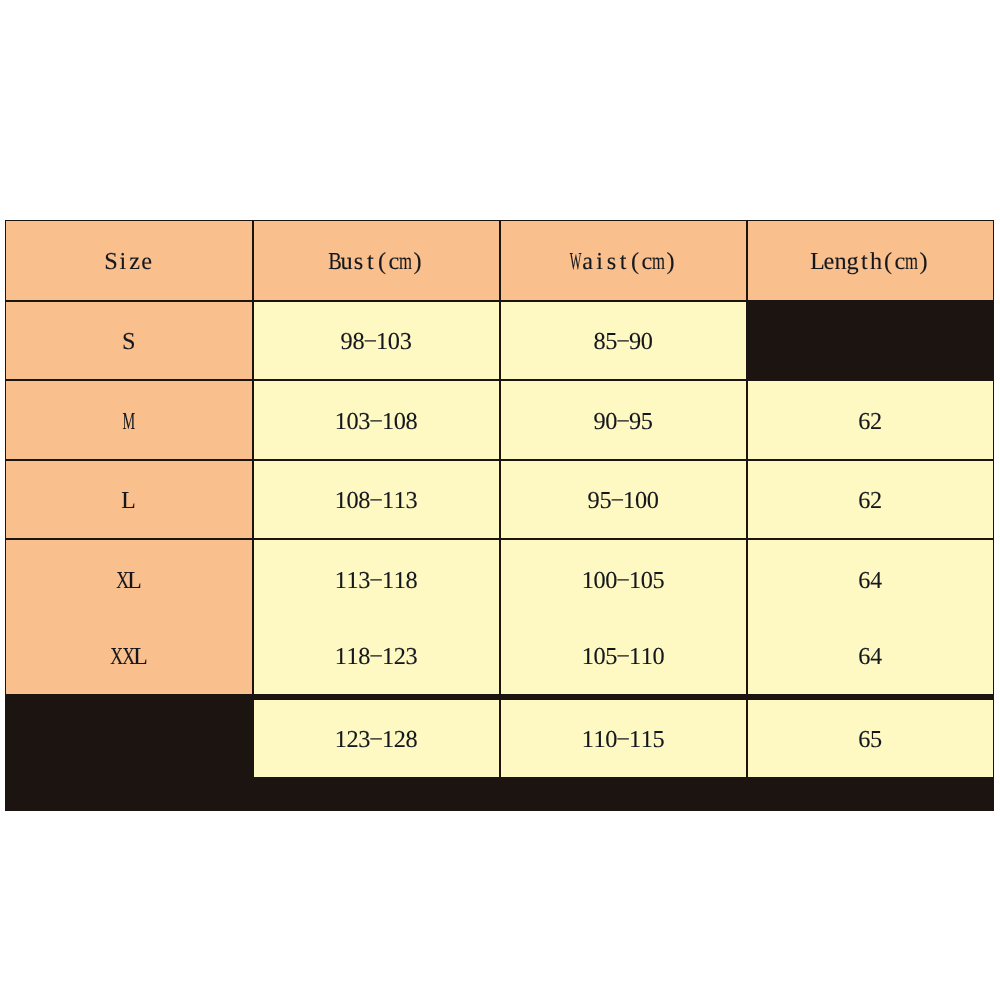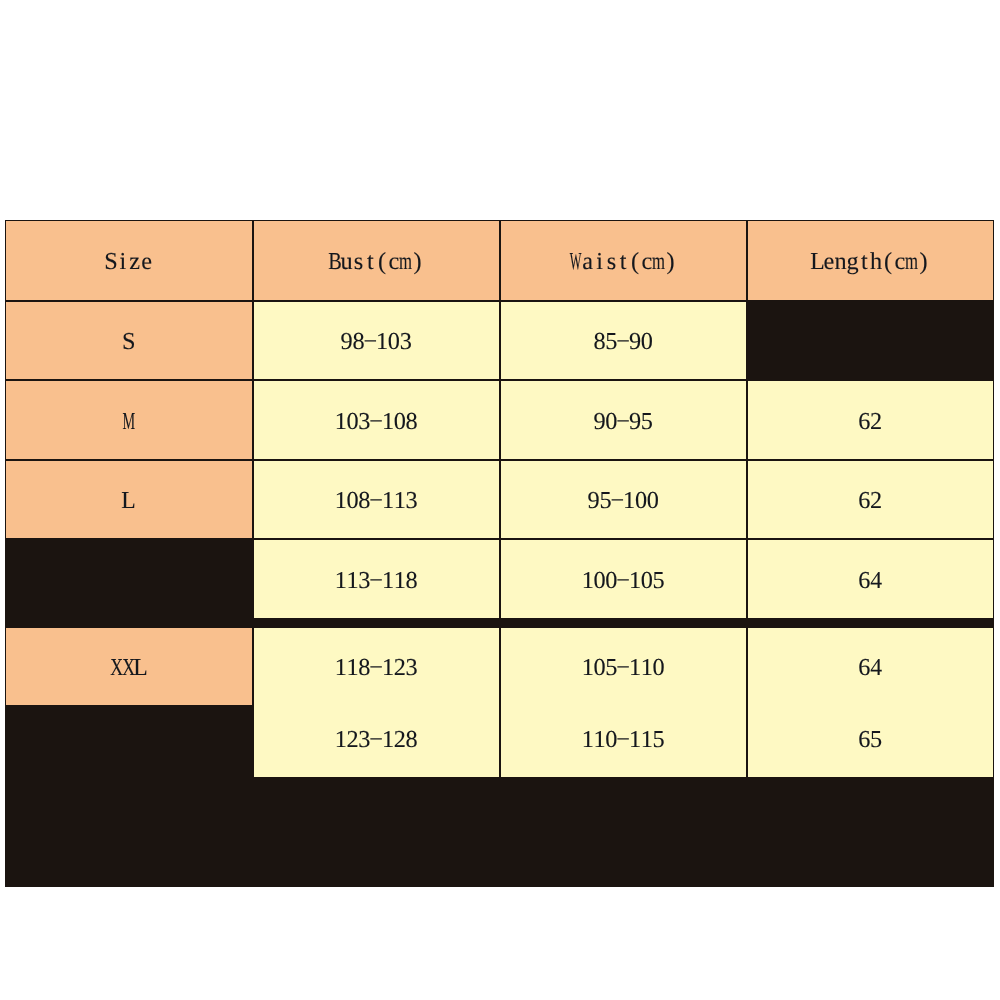--- a/index.html
+++ b/index.html
@@ -3,30 +3,30 @@
 <meta charset="utf-8">
 <style>
   html,body{margin:0;padding:0;}
   body{width:1000px;height:1000px;background:#ffffff;
        font-family:"Liberation Serif",serif;
        -webkit-font-smoothing:antialiased;text-rendering:geometricPrecision;}
 
   .page{position:relative;width:1000px;height:1000px;overflow:hidden;background:#ffffff;}
 
   
-  .size-chart{position:absolute;left:4.85px;top:219.6px;width:988.9px;height:667px;
+  .size-chart{position:absolute;left:4.85px;top:219.6px;width:988.9px;height:591px;
               background:#1b1410;}
 
   .chart-row{position:absolute;left:0;right:0;}
   .chart-row.r0{top:0;height:81.2px;}
   .chart-row.r1{top:81.2px;height:79.4px;}
   .chart-row.r2{top:160.6px;height:79.5px;}
   .chart-row.r3{top:240.1px;height:79.6px;}
   .chart-row.r4{top:319.7px;height:79.6px;}
-  .chart-row.r5{top:407px;height:79.9px;}
+  .chart-row.r5{top:396px;height:79.9px;}
   .chart-row.r6{top:479.2px;height:79.3px;}
 
   .chart-cell{position:absolute;top:1px;bottom:1px;
               display:flex;align-items:center;justify-content:center;}
   .chart-cell.c0{left:1px;width:245.9px;}
   .chart-cell.c1{left:248.9px;width:244.9px;}
   .chart-cell.c2{left:495.8px;width:245.1px;}
   .chart-cell.c3{left:742.9px;width:245px;}
 
   .cell-hdr{background:#f9c08e;}
@@ -98,20 +98,23 @@
         </div>
       <div class="chart-cell c2 cell-val">
           <span class="cell-text"><span><i style="transform:scaleX(1.0000);margin:0 -0.154px">9</i></span><span><i style="transform:scaleX(1.0000);margin:0 -0.154px">5</i></span><span><i style="transform:scaleX(1.0000);margin:0 -0.931px">−</i></span><span><i style="transform:scaleX(1.0000);margin:0 -0.154px">1</i></span><span><i style="transform:scaleX(1.0000);margin:0 -0.154px">0</i></span><span><i style="transform:scaleX(1.0000);margin:0 -0.154px">0</i></span></span>
         </div>
       <div class="chart-cell c3 cell-val">
           <span class="cell-text"><span><i style="transform:scaleX(1.0000);margin:0 -0.154px">6</i></span><span><i style="transform:scaleX(1.0000);margin:0 -0.154px">2</i></span></span>
         </div>
     </div>
 
     <div class="chart-row r4">
+      <div class="chart-cell c0 cell-lbl">
+          <span class="cell-text"><span><i style="transform:scaleX(0.7312);margin:0 -2.853px">X</i></span><span><i style="transform:scaleX(0.9750);margin:0 -1.501px">L</i></span></span>
+        </div>
       <div class="chart-cell c1 cell-val">
           <span class="cell-text"><span><i style="transform:scaleX(1.0000);margin:0 -0.154px">1</i></span><span><i style="transform:scaleX(1.0000);margin:0 -0.154px">1</i></span><span><i style="transform:scaleX(1.0000);margin:0 -0.154px">3</i></span><span><i style="transform:scaleX(1.0000);margin:0 -0.931px">−</i></span><span><i style="transform:scaleX(1.0000);margin:0 -0.154px">1</i></span><span><i style="transform:scaleX(1.0000);margin:0 -0.154px">1</i></span><span><i style="transform:scaleX(1.0000);margin:0 -0.154px">8</i></span></span>
         </div>
       <div class="chart-cell c2 cell-val">
           <span class="cell-text"><span><i style="transform:scaleX(1.0000);margin:0 -0.154px">1</i></span><span><i style="transform:scaleX(1.0000);margin:0 -0.154px">0</i></span><span><i style="transform:scaleX(1.0000);margin:0 -0.154px">0</i></span><span><i style="transform:scaleX(1.0000);margin:0 -0.931px">−</i></span><span><i style="transform:scaleX(1.0000);margin:0 -0.154px">1</i></span><span><i style="transform:scaleX(1.0000);margin:0 -0.154px">0</i></span><span><i style="transform:scaleX(1.0000);margin:0 -0.154px">5</i></span></span>
         </div>
       <div class="chart-cell c3 cell-val">
           <span class="cell-text"><span><i style="transform:scaleX(1.0000);margin:0 -0.154px">6</i></span><span><i style="transform:scaleX(0.9750);margin:0 -0.154px">4</i></span></span>
         </div>
     </div>

